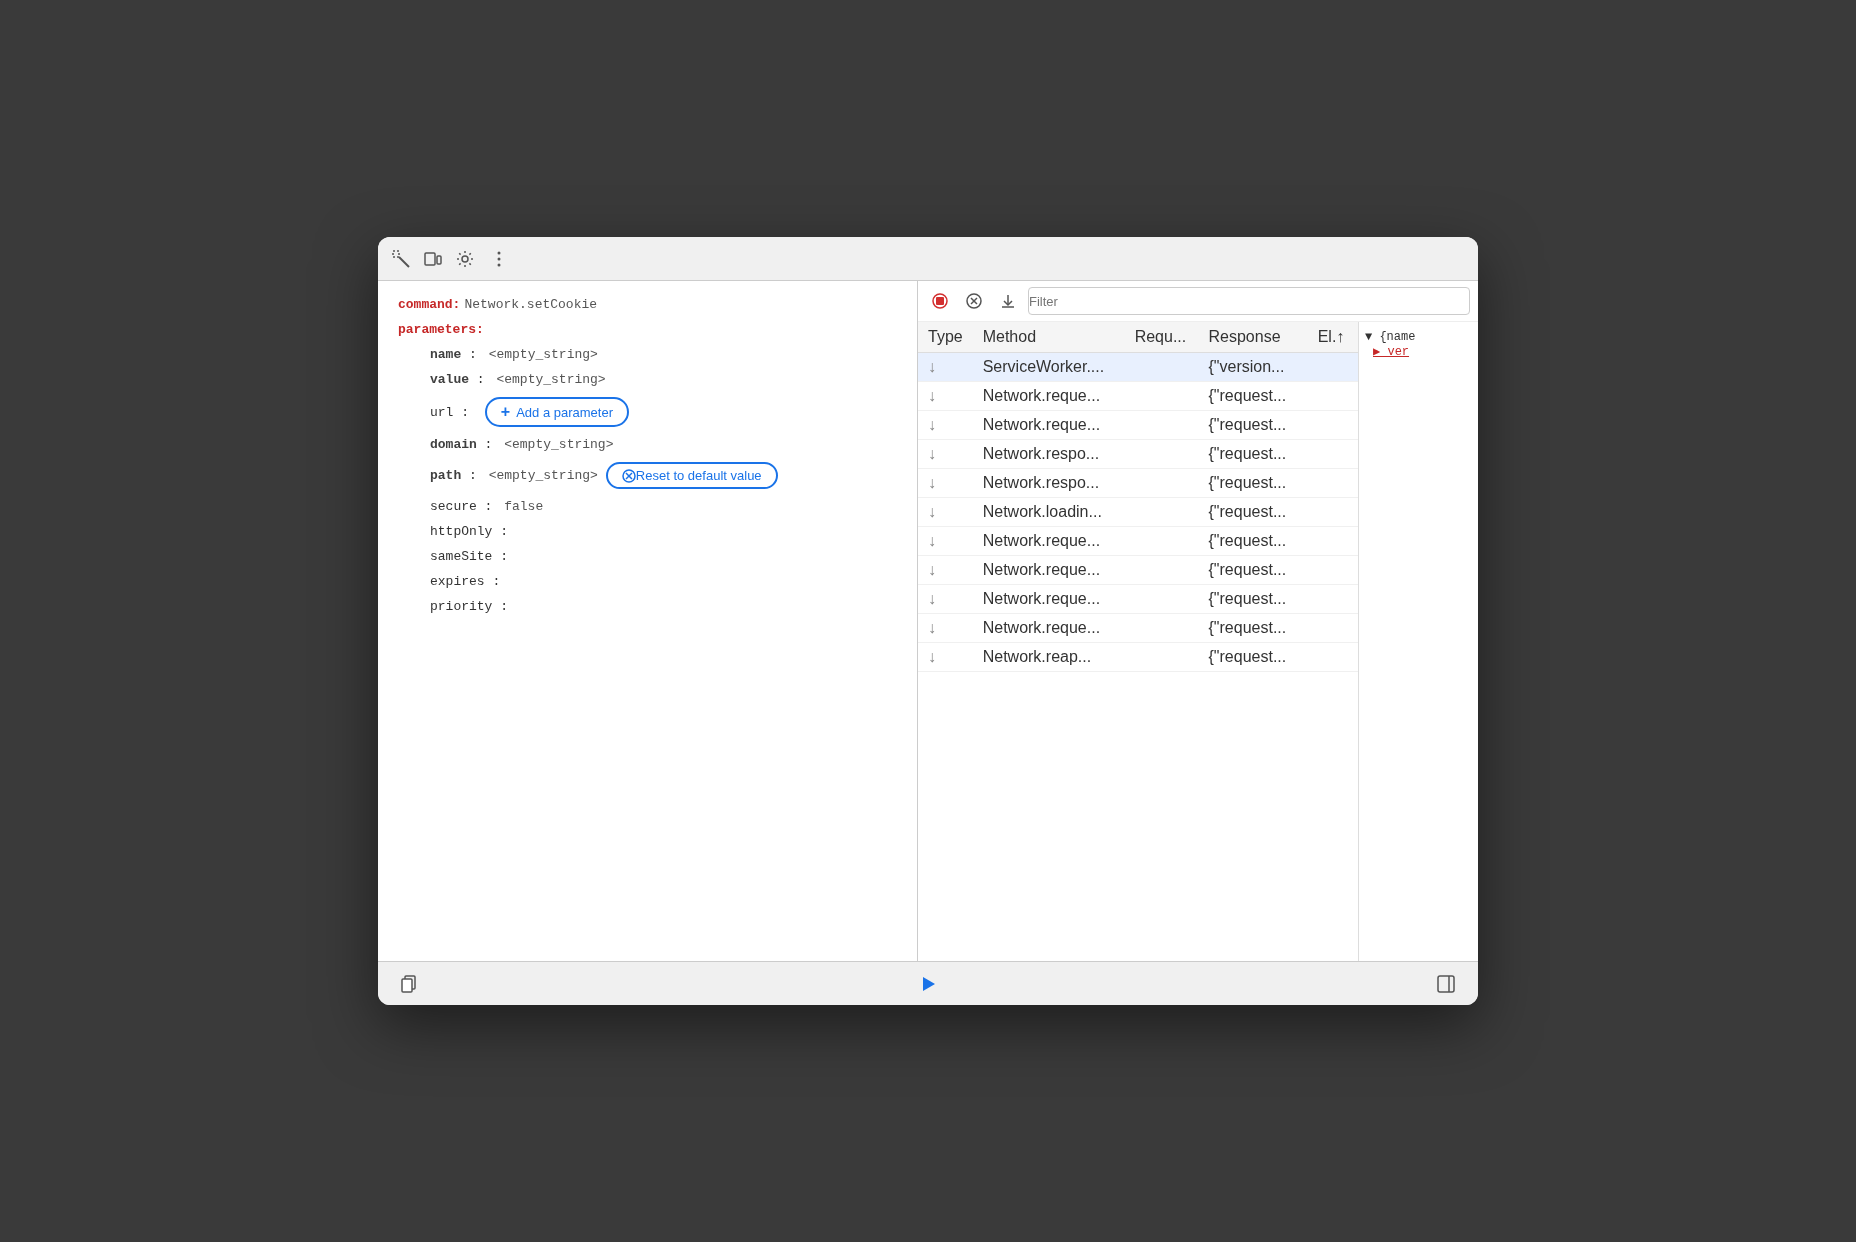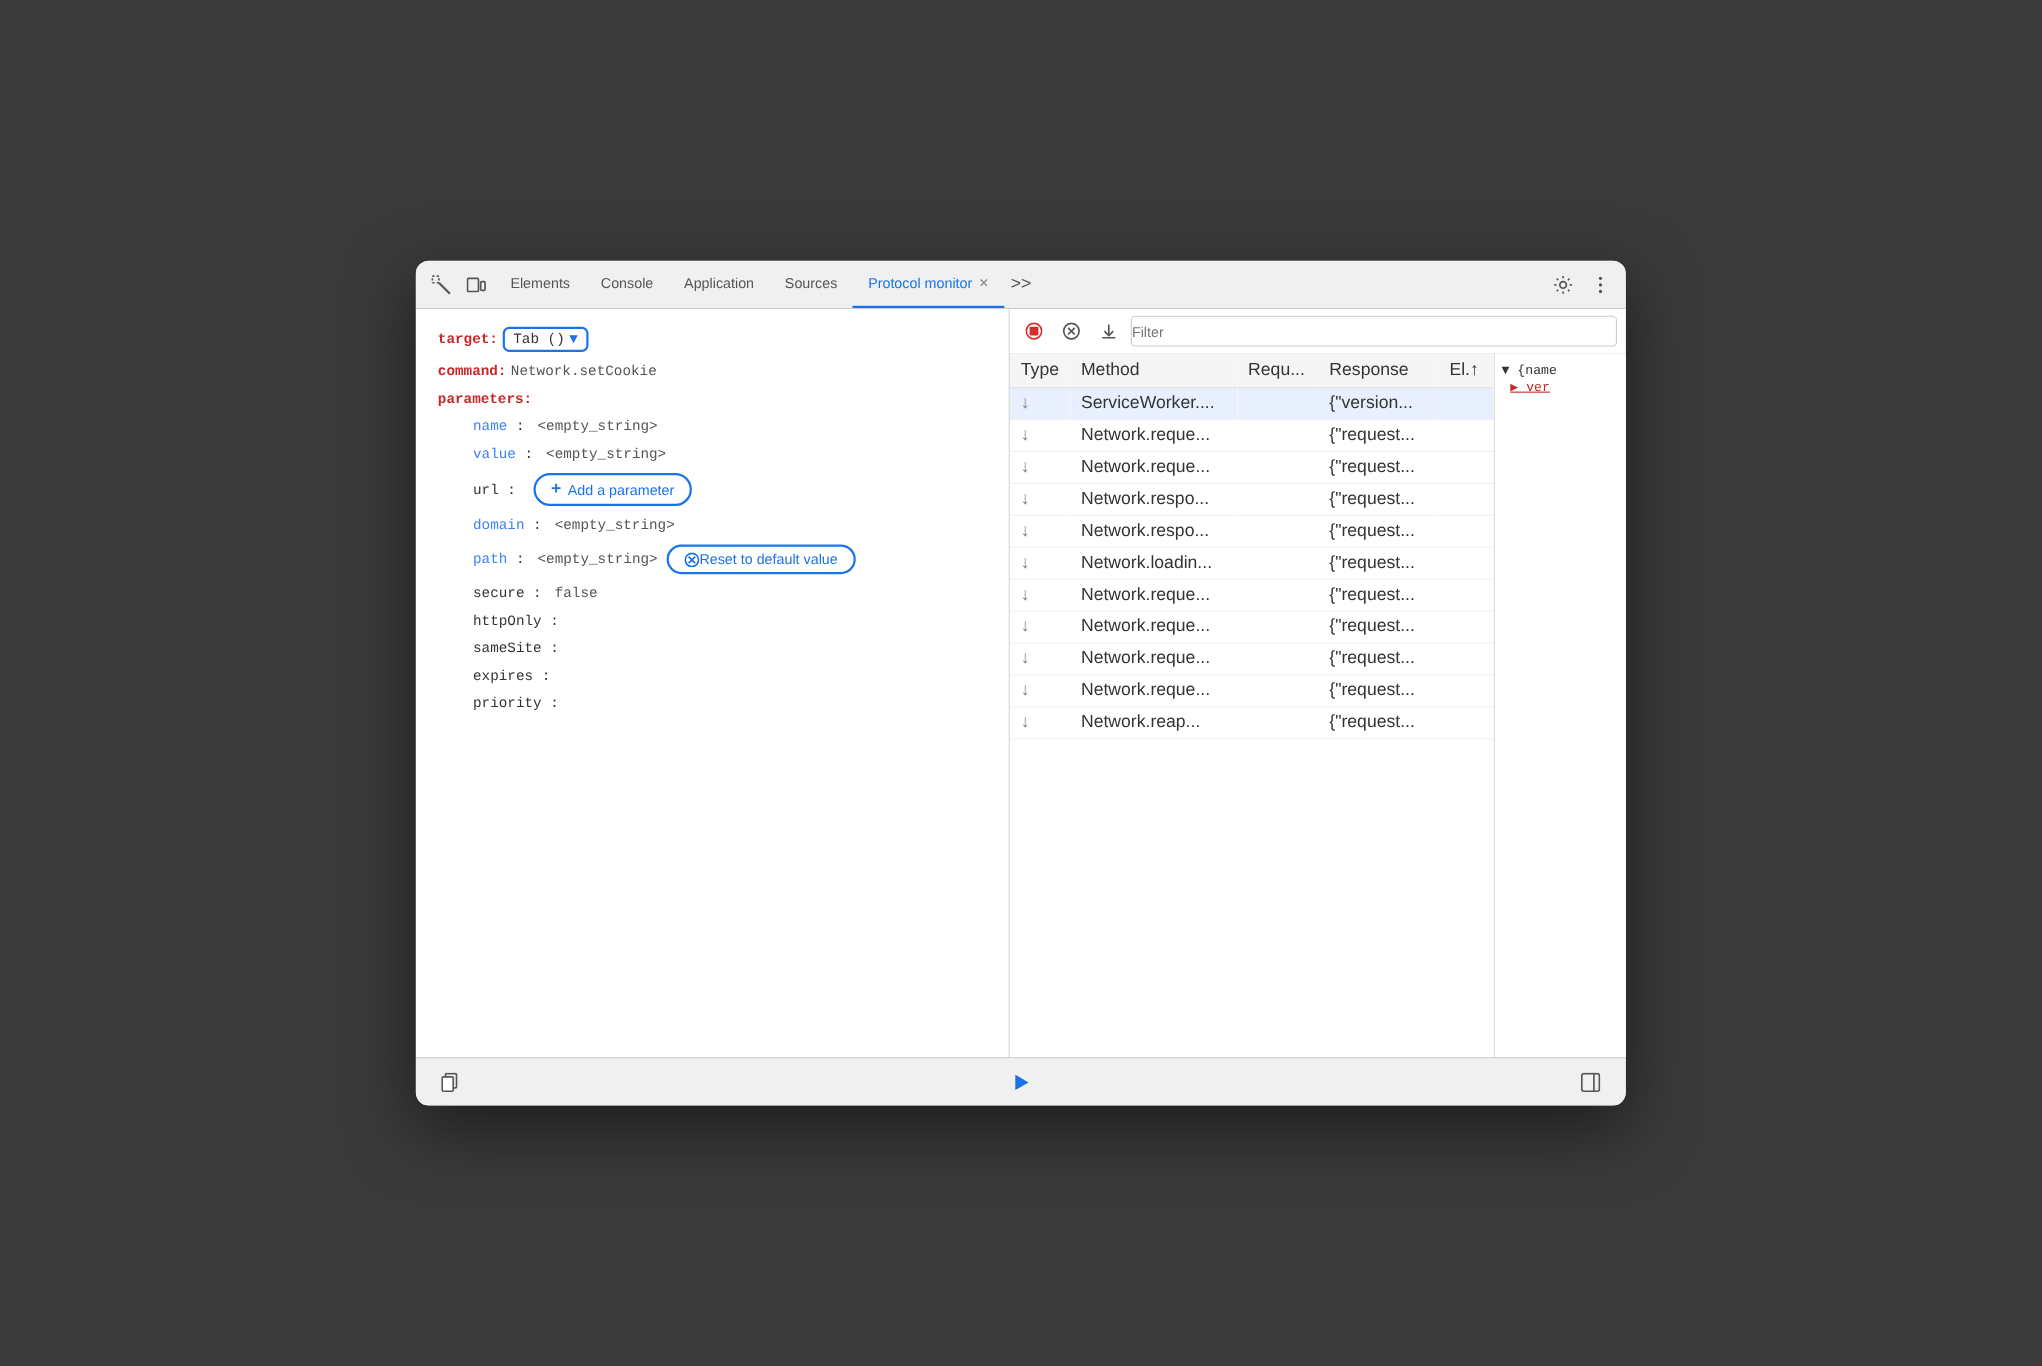--- a/index.html
+++ b/index.html
@@ -118,21 +118,21 @@
       font-size: 13px;
       overflow-y: auto;
     }
     .param-row {
       display: flex;
       align-items: center;
       margin-bottom: 10px;
       flex-wrap: wrap;
     }
     .label-red { color: #c62828; font-weight: bold; }
-    .label-blue { color: #3b82f6; font-weight: normal; }
+    .label-blue { color: #404040; font-weight: bold; }
     .label-dark { color: #333; }
     .value-text { color: #555; margin-left: 4px; }
     .select-box {
       border: 2px solid #1a73e8;
       border-radius: 6px;
       padding: 2px 8px;
       font-size: 13px;
       background: #fff;
       color: #333;
       display: flex;
@@ -287,41 +287,20 @@
         <line x1="7" y1="7" x2="17" y2="17" stroke="#555" stroke-width="2"></line>
       </svg>
     </button>
     <button class="devtools-icon-btn">
       <svg width="18" height="18" viewBox="0 0 18 18">
         <rect x="1" y="3" width="10" height="12" rx="1" fill="none" stroke="#555" stroke-width="1.5"></rect>
         <rect x="13" y="6" width="4" height="8" rx="1" fill="none" stroke="#555" stroke-width="1.5"></rect>
       </svg>
     </button>
 
-    <div class="tabs-area">
-      <div class="tab">
-        <span>Elements</span>
-      </div>
-      <div class="tab">
-        <span>Console</span>
-      </div>
-      <div class="tab">
-        <span>Application</span>
-      </div>
-      <div class="tab">
-        <span>Sources</span>
-      </div>
-      <div class="tab active">
-        <span>Protocol monitor</span>
-        <span class="tab-close">✕</span>
-      </div>
-      <button class="devtools-icon-btn">
-        <span>&gt;&gt;</span>
-      </button>
-    </div>
 
     <div class="header-right">
       <button class="devtools-icon-btn">
         <svg width="18" height="18" viewBox="0 0 18 18">
           <circle cx="9" cy="9" r="3" fill="none" stroke="#555" stroke-width="1.5"></circle>
           <path d="M9 1v2M9 15v2M1 9h2M15 9h2M3.2 3.2l1.4 1.4M13.4 13.4l1.4 1.4M3.2 14.8l1.4-1.4M13.4 4.6l1.4-1.4" stroke="#555" stroke-width="1.5" fill="none"></path>
         </svg>
       </button>
       <button class="devtools-icon-btn">
         <svg width="4" height="16" viewBox="0 0 4 16">
@@ -330,27 +309,20 @@
           <circle cx="2" cy="14" r="1.5" fill="#555"></circle>
         </svg>
       </button>
     </div>
   </div>
 
   <div class="devtools-body">
 
     <div class="left-panel">
 
-      <div class="param-row">
-        <span class="label-red">target:</span>
-        <div class="select-box">
-          <span>Tab ()</span>
-          <span class="arrow">▼</span>
-        </div>
-      </div>
 
       <div class="param-row">
         <span class="label-red">command:</span>
         <span class="value-text">Network.setCookie</span>
       </div>
 
       <div class="param-row">
         <span class="label-red">parameters:</span>
       </div>
 

